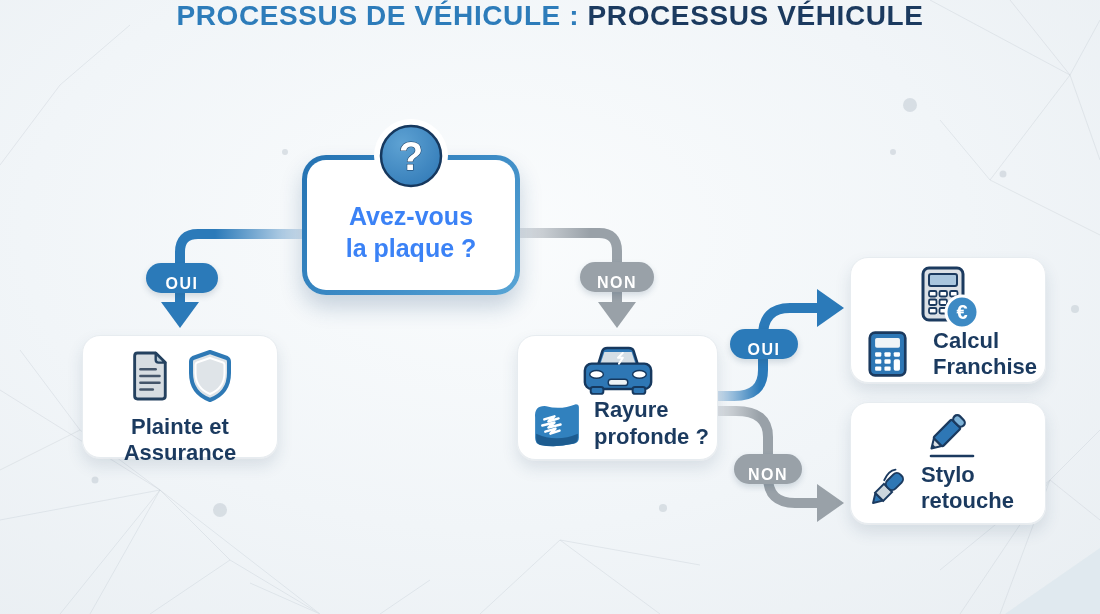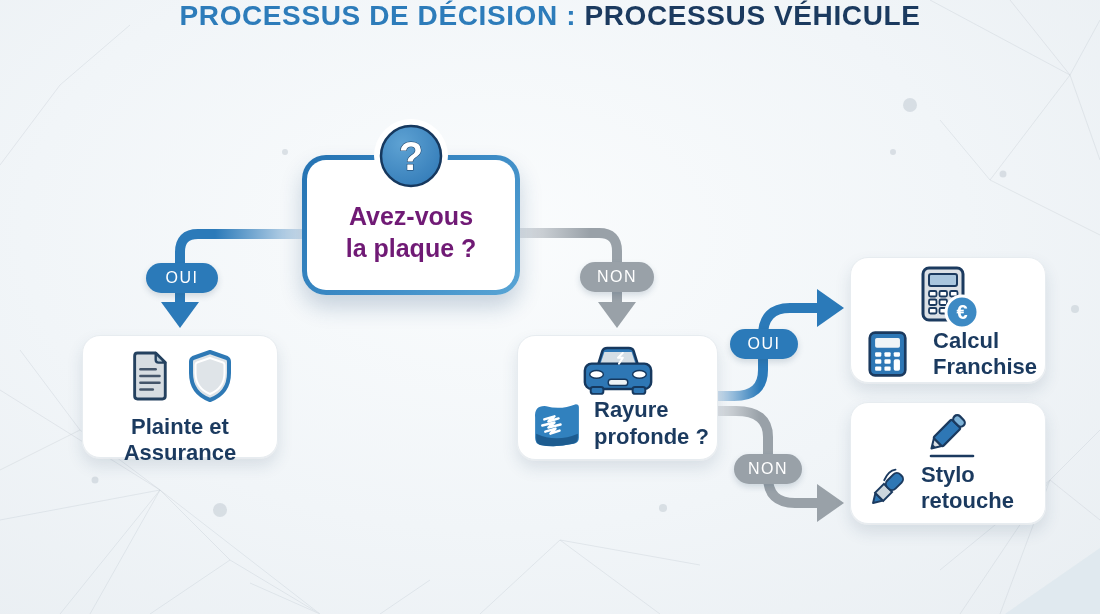--- a/index.html
+++ b/index.html
@@ -45,30 +45,30 @@
     position:absolute; left:302px; top:155px; width:218px; height:140px; z-index:2;
     background: linear-gradient(135deg, #2472b2 0%, #3d8cc6 55%, #59a5d5 100%);
     border-radius:24px; padding:5px;
     box-shadow: 0 12px 22px rgba(25,70,115,.22);
   }
   .main-node-inner {
     width:100%; height:100%; background:#ffffff; border-radius:19px;
     display:flex; align-items:center; justify-content:center; padding-top:14px;
   }
   .main-label {
-    font-size:25px; font-weight:800; color:#701a75; line-height:1.3;
+    font-size:25px; font-weight:800; color:#3b82f6; line-height:1.3;
     white-space:pre-line; text-align:center;
   }
   .q-badge { position:absolute; left:373px; top:118px; z-index:4; }
 
   
   .pill {
     position:absolute; z-index:3; height:30px; border-radius:16px;
-    display:flex; align-items:center; justify-content:center;
-    color:#ffffff; font-size:16px; font-weight:400; letter-spacing:1.5px;
+    display:flex; align-items:flex-end; justify-content:center;
+    color:#ffffff; font-size:16px; font-weight:700; letter-spacing:1.5px;
     box-shadow: 0 3px 6px rgba(40,70,100,.18);
   }
   .pill-blue { background:#2b7ab9; }
   .pill-gray { background:#99a1a8; }
   #pill-oui-plaque { left:146px; top:263px; width:72px; }
   #pill-non-plaque { left:580px; top:262px; width:74px; }
   #pill-oui-rayure { left:730px; top:329px; width:68px; }
   #pill-non-rayure { left:734px; top:454px; width:68px; }
 
   
@@ -109,21 +109,21 @@
       <circle cx="910" cy="105" r="7"></circle>
       <circle cx="893" cy="152" r="3"></circle>
       <circle cx="1003" cy="174" r="3.5"></circle>
       <circle cx="1075" cy="309" r="4"></circle>
       <circle cx="285" cy="152" r="3"></circle>
     </g>
     <polygon points="1100,548 1005,614 1100,614" fill="#dde7ee" opacity="0.8"></polygon>
   </svg>
 
   <div class="title">
-    <span class="t-blue">PROCESSUS DE DÉCISION : </span><span class="t-navy">PROCESSUS VÉHICULE</span>
+    <span class="t-blue">PROCESSUS DE VÉHICULE : </span><span class="t-navy">PROCESSUS VÉHICULE</span>
   </div>
 
   <svg class="connectors" width="1100" height="614" viewBox="0 0 1100 614">
     <defs>
       <linearGradient id="gl" x1="302" y1="0" x2="215" y2="0" gradientUnits="userSpaceOnUse">
         <stop offset="0" stop-color="#d3e2ef"></stop>
           <stop offset="1" stop-color="#2b7ab9"></stop>
       </linearGradient>
       <linearGradient id="gm" x1="520" y1="0" x2="590" y2="0" gradientUnits="userSpaceOnUse">
         <stop offset="0" stop-color="#dfe3e7"></stop>

